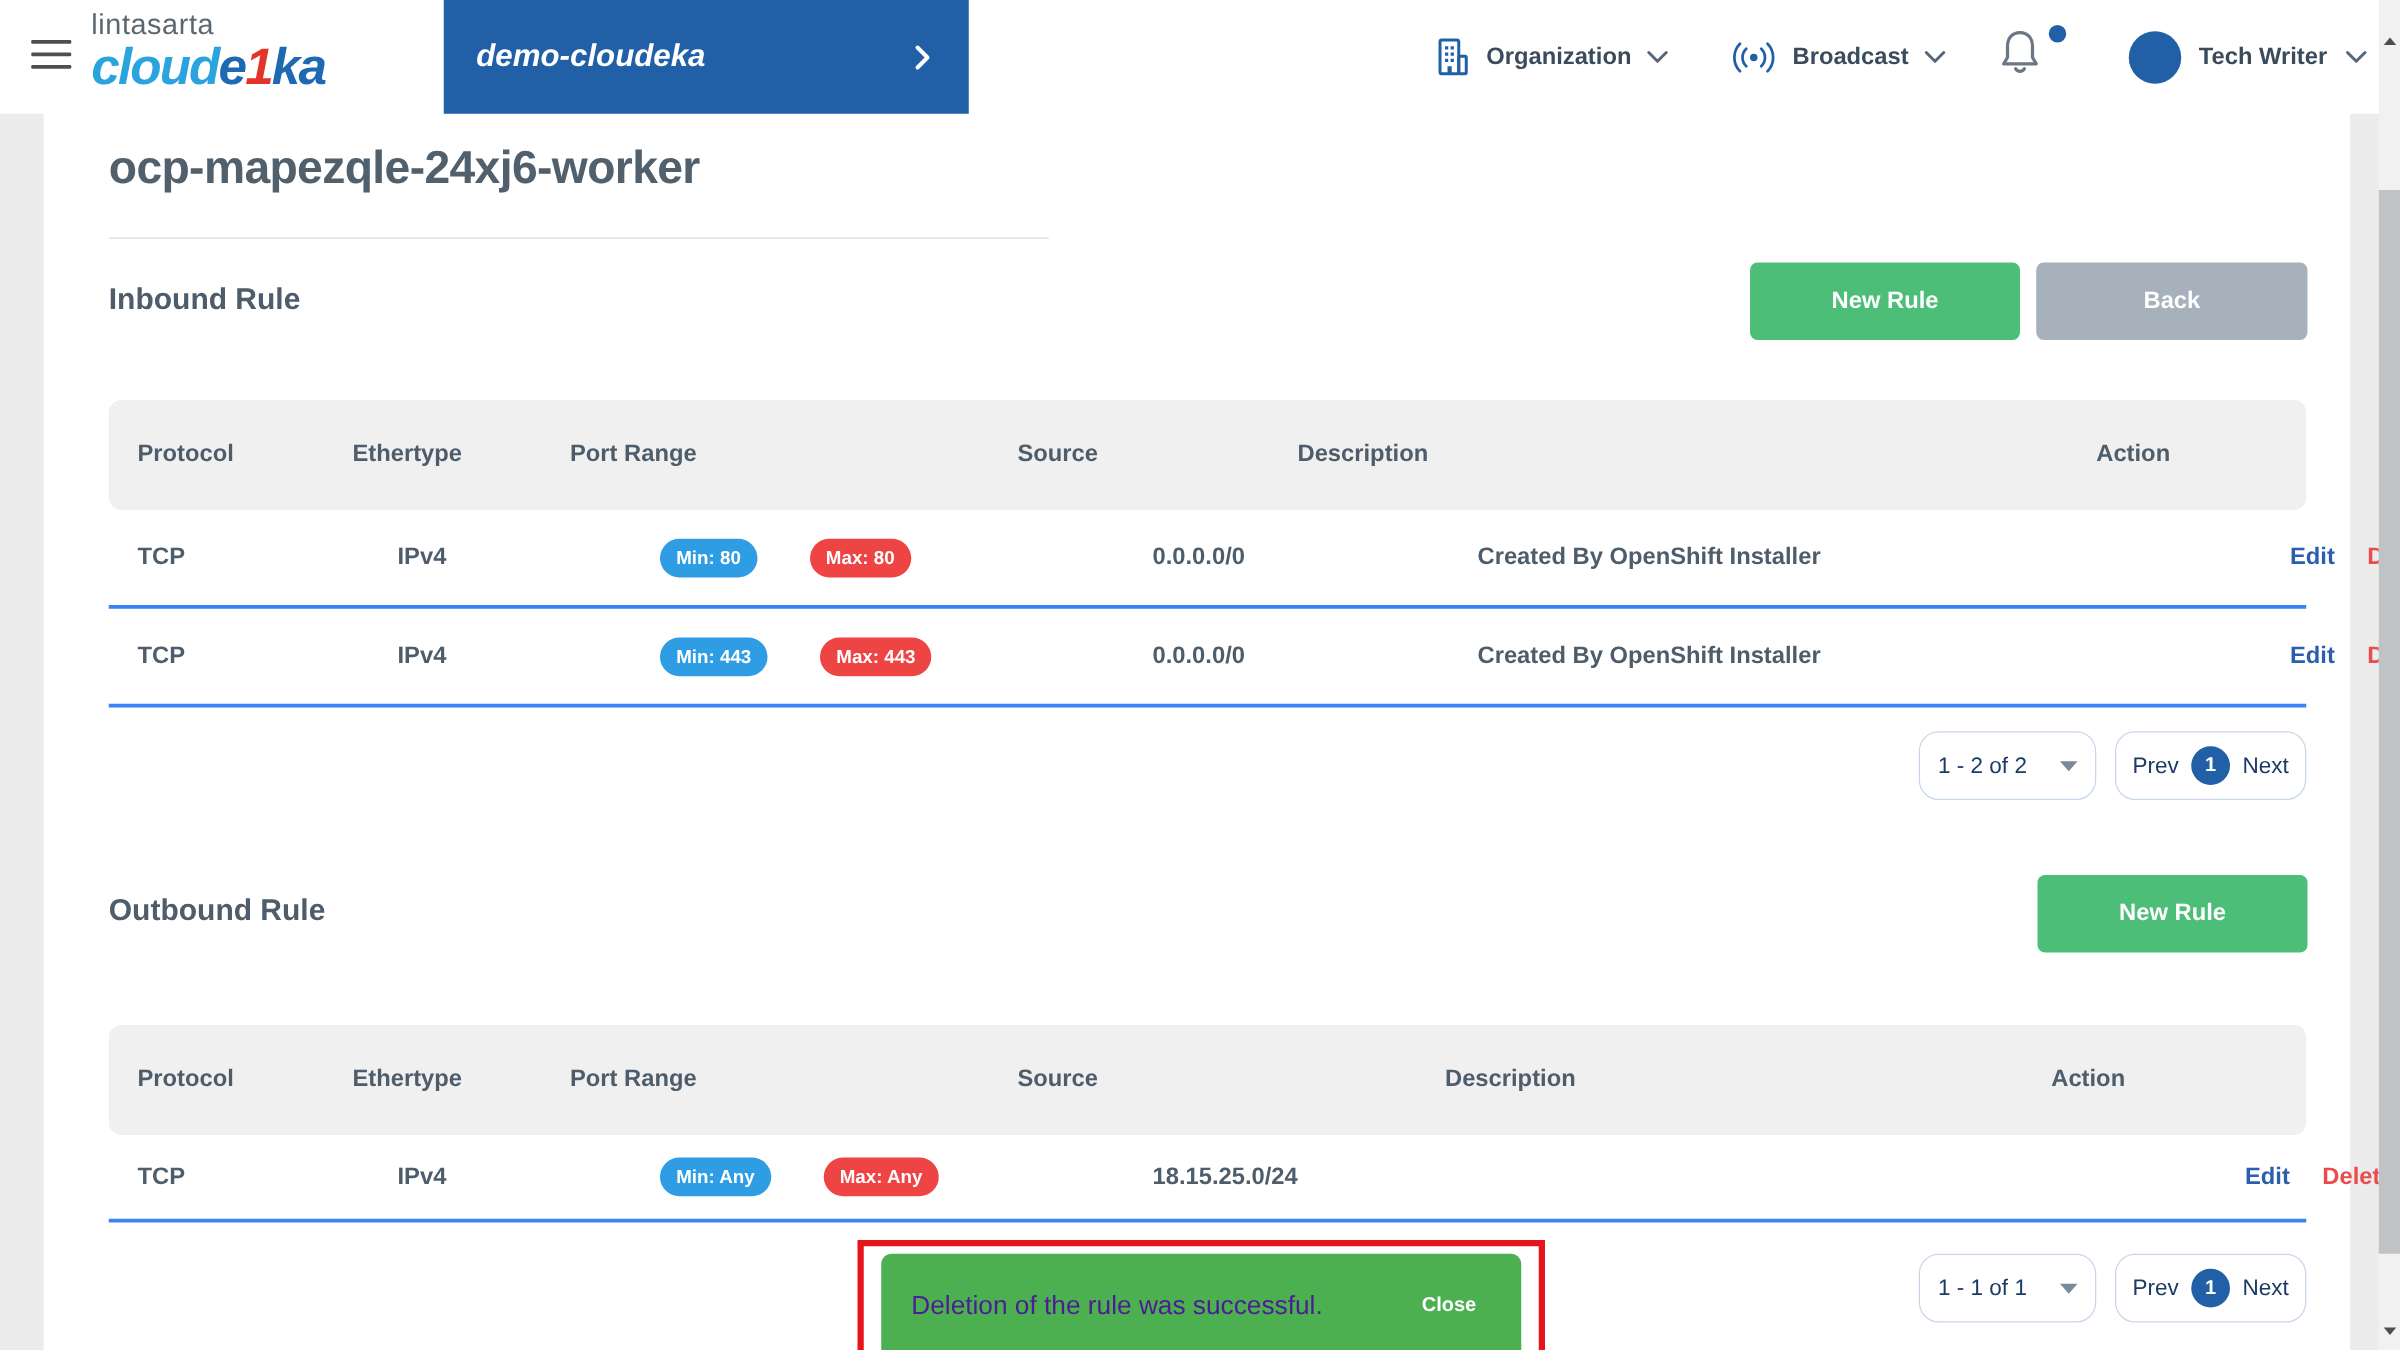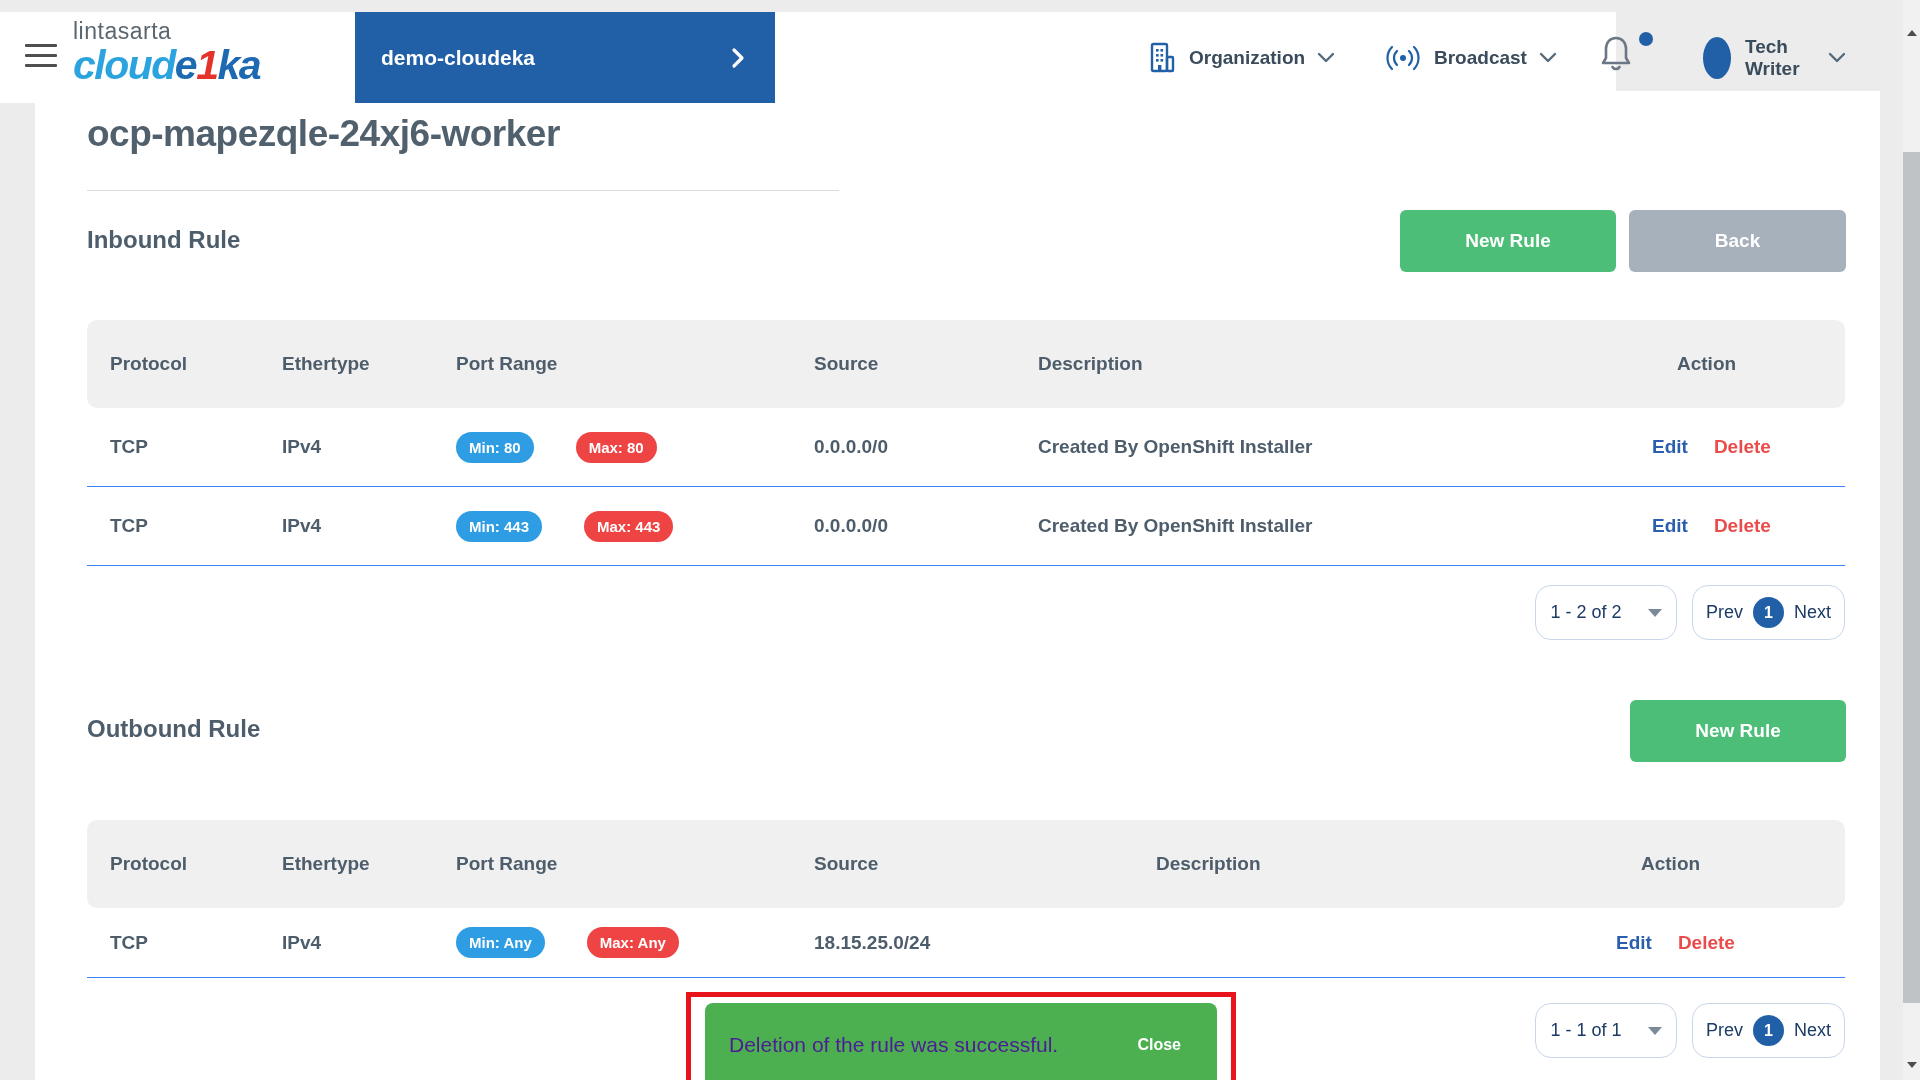--- a/index.html
+++ b/index.html
@@ -1,30 +1,30 @@
 <!DOCTYPE html>
 <html><head>
 <meta charset="utf-8">
 <style>
   * { margin:0; padding:0; box-sizing:border-box; }
   html,body { background:#ececec; font-family:"Liberation Sans", sans-serif; }
   .stage { position:relative; width:1920px; height:1080px; overflow:hidden; background:#ececec; }
 
   
-  .topbar { position:absolute; left:0; top:12px; width:1616px; height:91px; background:#ffffff; z-index:5; }
+  .topbar { position:absolute; left:0; top:0; width:1920px; height:91px; background:#ffffff; z-index:5; }
   .hamburger { position:absolute; left:25px; top:32px; width:32px; height:25px; cursor:pointer; }
   .hamburger span { display:block; height:3px; background:#4f4f4f; margin-bottom:7px; border-radius:1px; }
   .logo { position:absolute; left:73px; top:8px; line-height:1; cursor:pointer; }
   .logo-line1 { font-size:23px; color:#5b6770; letter-spacing:.5px; }
   .logo-word { font-size:41px; font-weight:800; font-style:italic; letter-spacing:-1.5px; margin-top:2px; }
   .lw-a { color:#2ba3de;margin-top:25px; } .lw-b { color:#1d6ab2; } .lw-acc { color:#e63329; } .lw-c { color:#1d6ab2; }
 
   .project-box { position:absolute; left:355px; top:0; width:420px; height:91px; background:#2160a7;
     display:flex; align-items:center; padding:0 30px 0 26px; cursor:pointer; }
-  .project-box .lbl { color:#fff; font-size:21px; font-weight:700; }
+  .project-box .lbl { color:#fff; font-size:25px; font-weight:700;font-style:italic; }
   .project-box .chev { margin-left:auto; }
 
   .navgrp { position:absolute; top:0; height:91px; display:flex; align-items:center; gap:12px; cursor:pointer; }
   .navlbl { font-size:19px; font-weight:700; color:#3a4b5c; }
   .org { left:1147px; } .bcast { left:1384px; }
   .bellwrap { position:absolute; left:1596px; top:20px; width:52px; height:44px; cursor:pointer; }
   .bell-dot { position:absolute; left:43px; top:0; width:14px; height:14px; border-radius:50%; background:#2160a7; }
   .userwrap { position:absolute; left:1703px; top:0; height:91px; display:flex; align-items:center; gap:14px; cursor:pointer; }
   .avatar { width:42px; height:42px; border-radius:50%; background:#2160a7; }
 
@@ -42,21 +42,21 @@
   .nr1 { left:1365px; top:119px; width:216px; height:62px; }
   .bk  { left:1594px; top:119px; width:217px; height:62px; }
   .nr2 { left:1595px; top:609px; width:216px; height:62px; }
 
   .tbl { position:absolute; left:52px; width:1758px; font-size:19px; color:#4e5d6b; }
   .t-in { top:229px; } .t-out { top:729px; }
   .thead { display:grid; align-items:center; height:88px; background:#f0f0f0; border-radius:10px;
     font-weight:700; padding-left:23px; }
   .g-in  { grid-template-columns:172px 174px 358px 224px 614px auto; }
   .g-out { grid-template-columns:172px 174px 358px 342px 460px auto; }
-  .trow { display:grid; align-items:center; border-bottom:1px solid #3b82f6; font-weight:700; padding-left:23px; }
+  .trow { display:grid; align-items:center; border-bottom:3px solid #3b82f6; font-weight:700; padding-left:23px;gap:36px; }
   .r-in { height:79px; } .r-out { height:70px; }
   .thead .th-action { padding-left:25px; }
   .pill { display:inline-flex; align-items:center; justify-content:center; height:31px; padding:0 13px;
     border-radius:16px; color:#fff; font-size:15px; font-weight:700; }
   .pill-blue { background:#2e9de4; margin-right:42px; }
   .pill-red { background:#ee4444; }
   .actions { display:flex; gap:26px; }
   .lnk { background:none; border:none; font-family:"Liberation Sans",sans-serif; font-size:19px; font-weight:700; cursor:pointer; padding:0; }
   .lnk-edit { color:#2b5fad; } .lnk-del { color:#ea4b4b; }
 

